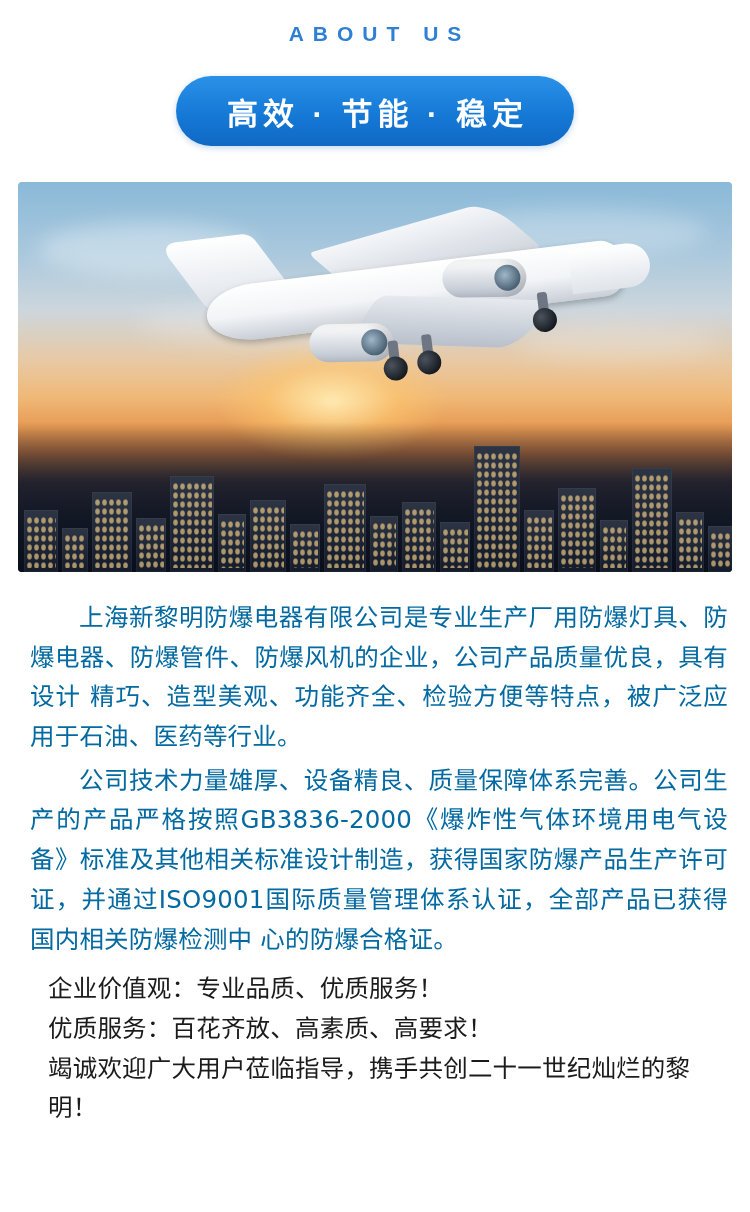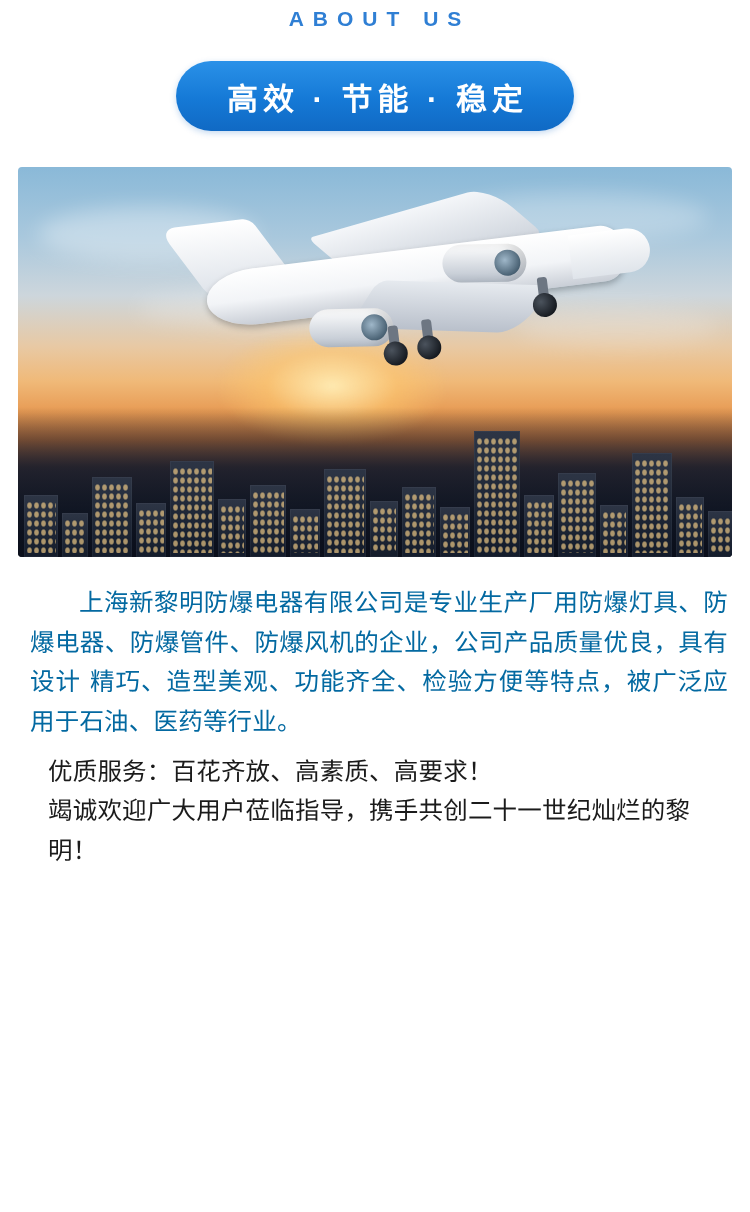--- a/index.html
+++ b/index.html
@@ -17,21 +17,21 @@
   .page {
     position: relative;
     width: 750px;
     min-height: 1212px;
     overflow: hidden;
     background: #ffffff;
   }
 
   
   .header {
-    padding-top: 7px;
+    padding-top: 22px;
     text-align: center;
   }
   .eyebrow {
     font-size: 21px;
     letter-spacing: 9px;
     color: #2f7fd4;
     font-weight: 600;
     text-indent: 9px;
     font-family: "Liberation Sans", sans-serif;
   }
@@ -290,20 +290,22 @@
       <div class="bld" style="left:540px;width:38px; height:84px;"></div>
       <div class="bld" style="left:582px;width:28px; height:52px;"></div>
       <div class="bld" style="left:614px;width:40px; height:104px;"></div>
       <div class="bld" style="left:658px;width:28px; height:60px;"></div>
       <div class="bld" style="left:690px;width:26px; height:46px;"></div>
     </div>
   </div>
 
   <div class="content">
     <p class="para">上海新黎明防爆电器有限公司是专业生产厂用防爆灯具、防爆电器、防爆管件、防爆风机的企业，公司产品质量优良，具有设计 精巧、造型美观、功能齐全、检验方便等特点，被广泛应用于石油、医药等行业。</p>
+    <p class="para">公司技术力量雄厚、设备精良、质量保障体系完善。公司生产的产品严格按照GB3836-2000《爆炸性气体环境用电气设备》标准及其他相关标准设计制造，获得国家防爆产品生产许可证，并通过ISO9001国际质量管理体系认证，全部产品已获得国内相关防爆检测中 心的防爆合格证。</p>
 
     <div class="bullets">
+      <div class="bullet">企业价值观：专业品质、优质服务！</div>
       <div class="bullet">优质服务：百花齐放、高素质、高要求！</div>
       <div class="bullet">竭诚欢迎广大用户莅临指导，携手共创二十一世纪灿烂的黎明！</div>
     </div>
   </div>
 
 </div>
 
 </body></html>

